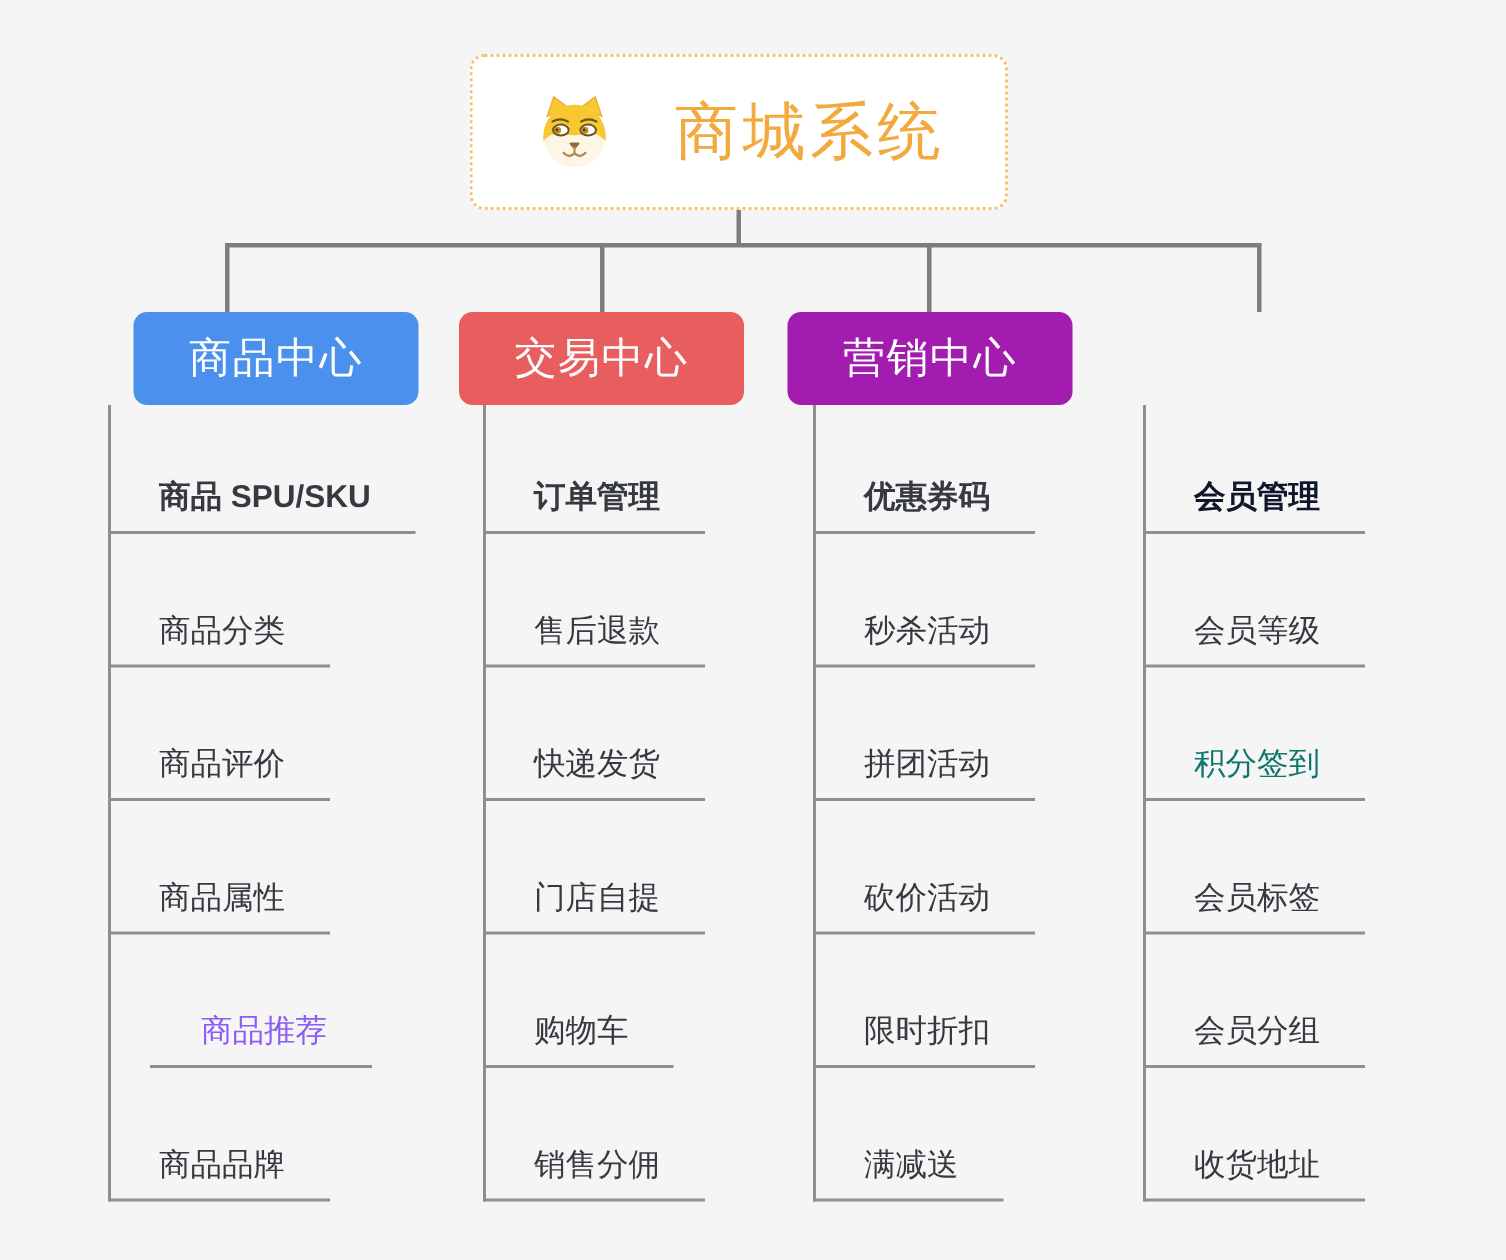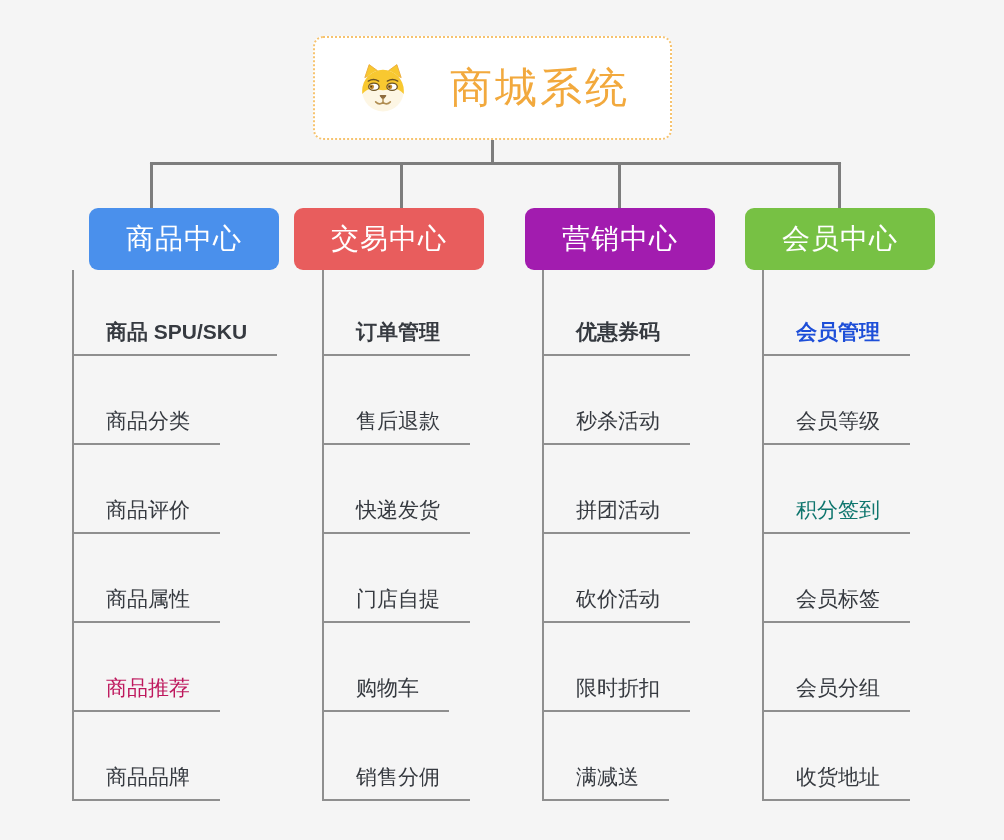--- a/index.html
+++ b/index.html
@@ -55,21 +55,21 @@
     position:absolute;top:208px;width:190px;height:62px;
     border-radius:9px;
     color:#ffffff;
     font-size:28px;
     letter-spacing:1px;
     display:flex;align-items:center;justify-content:center;
     cursor:pointer;
     white-space:nowrap;
   }
   .bh-1{left:57px;}
-  .bh-2{left:294px;}
+  .bh-2{left:306px;}
   .bh-3{left:525px;}
   .bh-4{left:745px;}
 
   
   .child-node{
     position:absolute;
     display:inline-block;
     padding:0 30px 9px 34px;
     border-bottom:2px solid #8f8f8f;
     font-size:21px;
@@ -134,45 +134,42 @@
 
   <div class="branch-header bh-1" style="background: rgb(74, 144, 236); margin-left: 32px;">
     <span>商品中心</span>
   </div>
   <div class="branch-header bh-2" style="background: rgb(232, 93, 93);">
     <span>交易中心</span>
   </div>
   <div class="branch-header bh-3" style="background: #a21caf;">
     <span>营销中心</span>
   </div>
-  <div class="branch-header bh-4" style="background: rgb(119, 193, 68);">
-    <span>会员中心</span>
-  </div>
 
   <div class="child-node cn-c1 cn-r1" style="border-bottom-color: rgb(143, 143, 143); color: rgb(54, 58, 64);">商品 SPU/SKU</div>
   <div class="child-node cn-c1 cn-r2" style="border-bottom-color: rgb(143, 143, 143); color: rgb(54, 58, 64);">商品分类</div>
   <div class="child-node cn-c1 cn-r3" style="border-bottom-color: rgb(143, 143, 143); color: rgb(54, 58, 64);">商品评价</div>
   <div class="child-node cn-c1 cn-r4" style="border-bottom-color: rgb(143, 143, 143); color: rgb(54, 58, 64);">商品属性</div>
-  <div class="child-node cn-c1 cn-r5" style="border-bottom-color: rgb(143, 143, 143); color: #be185d;">商品推荐</div>
+  <div class="child-node cn-c1 cn-r5" style="border-bottom-color: rgb(143, 143, 143); color: #8b5cf6; margin-left: 28px;">商品推荐</div>
   <div class="child-node cn-c1 cn-r6" style="border-bottom-color: rgb(143, 143, 143); color: rgb(54, 58, 64);">商品品牌</div>
 
   <div class="child-node cn-c2 cn-r1" style="border-bottom-color: rgb(143, 143, 143); color: rgb(54, 58, 64);">订单管理</div>
   <div class="child-node cn-c2 cn-r2" style="border-bottom-color: rgb(143, 143, 143); color: rgb(54, 58, 64);">售后退款</div>
   <div class="child-node cn-c2 cn-r3" style="border-bottom-color: rgb(143, 143, 143); color: rgb(54, 58, 64);">快递发货</div>
   <div class="child-node cn-c2 cn-r4" style="border-bottom-color: rgb(143, 143, 143); color: rgb(54, 58, 64);">门店自提</div>
   <div class="child-node cn-c2 cn-r5" style="border-bottom-color: rgb(143, 143, 143); color: rgb(54, 58, 64);">购物车</div>
   <div class="child-node cn-c2 cn-r6" style="border-bottom-color: rgb(143, 143, 143); color: rgb(54, 58, 64);">销售分佣</div>
 
   <div class="child-node cn-c3 cn-r1" style="border-bottom-color: rgb(143, 143, 143); color: rgb(54, 58, 64);">优惠券码</div>
   <div class="child-node cn-c3 cn-r2" style="border-bottom-color: rgb(143, 143, 143); color: rgb(54, 58, 64);">秒杀活动</div>
   <div class="child-node cn-c3 cn-r3" style="border-bottom-color: rgb(143, 143, 143); color: rgb(54, 58, 64);">拼团活动</div>
   <div class="child-node cn-c3 cn-r4" style="border-bottom-color: rgb(143, 143, 143); color: rgb(54, 58, 64);">砍价活动</div>
   <div class="child-node cn-c3 cn-r5" style="border-bottom-color: rgb(143, 143, 143); color: rgb(54, 58, 64);">限时折扣</div>
   <div class="child-node cn-c3 cn-r6" style="border-bottom-color: rgb(143, 143, 143); color: rgb(54, 58, 64);">满减送</div>
 
-  <div class="child-node cn-c4 cn-r1" style="border-bottom-color: rgb(143, 143, 143); color: #1d4ed8;">会员管理</div>
+  <div class="child-node cn-c4 cn-r1" style="border-bottom-color: rgb(143, 143, 143); color: #0f172a;">会员管理</div>
   <div class="child-node cn-c4 cn-r2" style="border-bottom-color: rgb(143, 143, 143); color: rgb(54, 58, 64);">会员等级</div>
   <div class="child-node cn-c4 cn-r3" style="border-bottom-color: rgb(143, 143, 143); color: #0f766e;">积分签到</div>
   <div class="child-node cn-c4 cn-r4" style="border-bottom-color: rgb(143, 143, 143); color: rgb(54, 58, 64);">会员标签</div>
   <div class="child-node cn-c4 cn-r5" style="border-bottom-color: rgb(143, 143, 143); color: rgb(54, 58, 64);">会员分组</div>
   <div class="child-node cn-c4 cn-r6" style="border-bottom-color: rgb(143, 143, 143); color: rgb(54, 58, 64);">收货地址</div>
 
 </div>
 
 </body></html>

